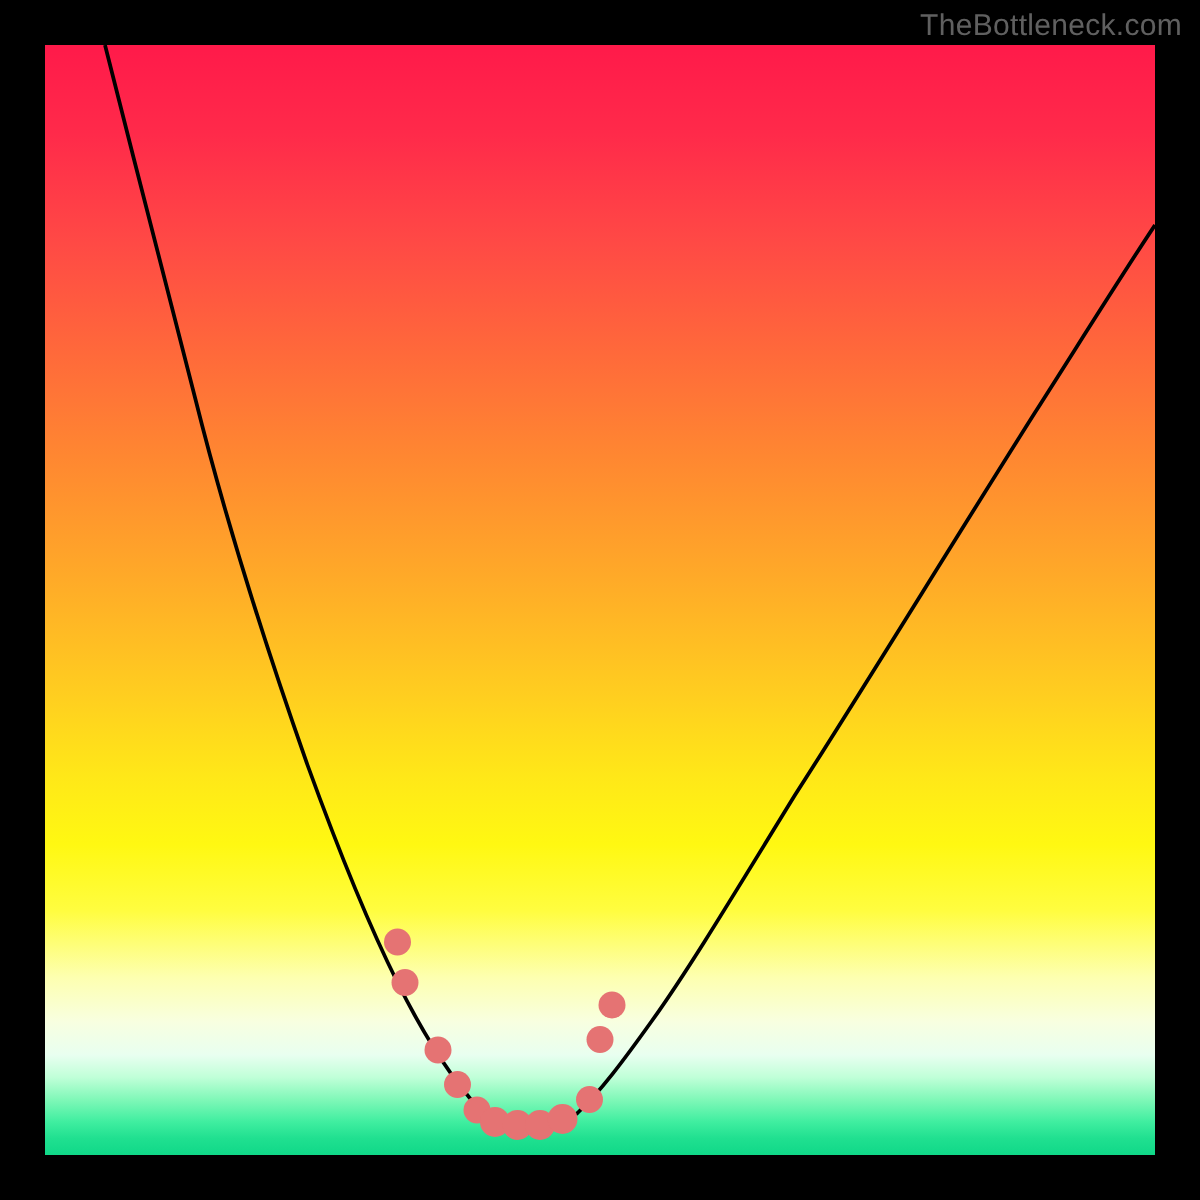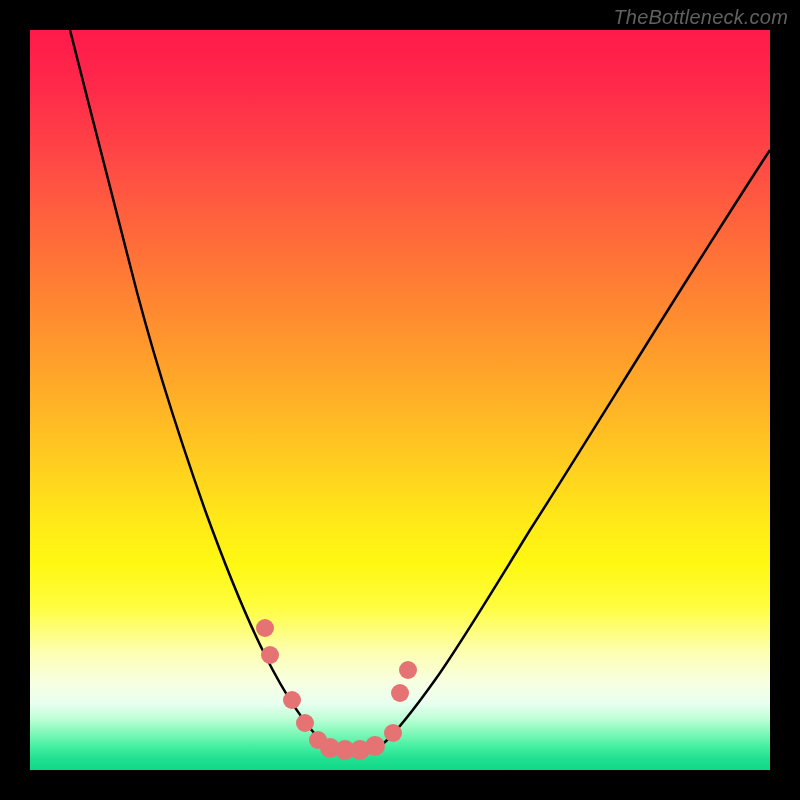--- a/index.html
+++ b/index.html
@@ -61,21 +61,20 @@
     height: 100%;
   }
   .watermark {
     position: absolute;
     top: 6px;
     right: 12px;
     color: #606060;
     font-size: 20px;
     font-weight: 500;
     letter-spacing: 0.2px;
-    font-style: italic;
   }
 </style>
 </head>
 <body>
 
 <div class="frame">
   <div class="plot-area">
     <div class="gradient-bg"></div>
     <svg class="curve-svg" viewBox="0 0 740 740">
       <g>

